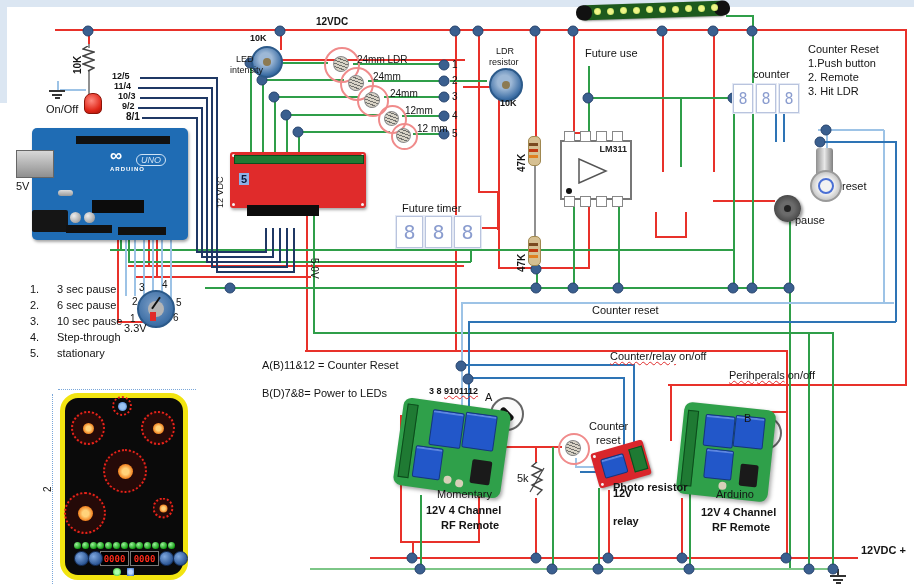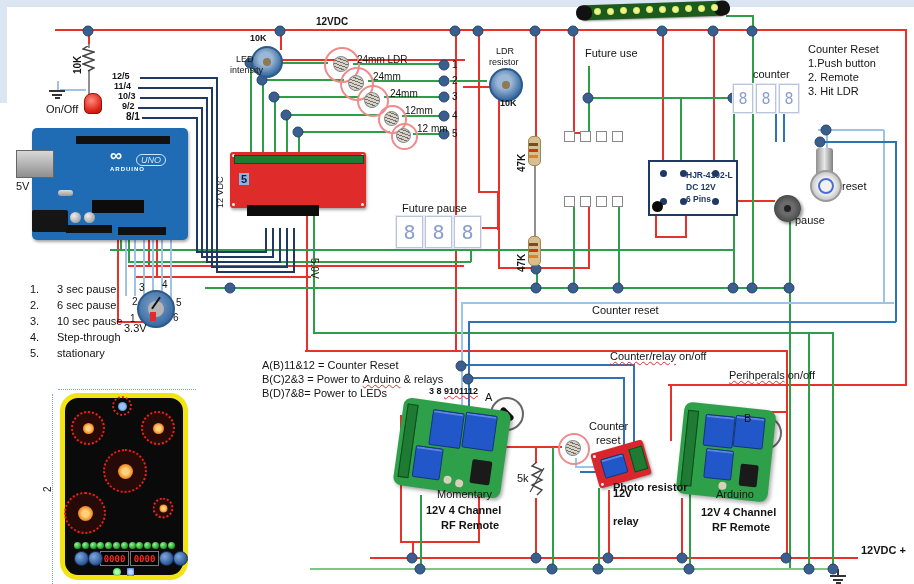--- a/index.html
+++ b/index.html
@@ -137,21 +137,21 @@
       <span style="color:#0a1a3a;background:#8fb2e6;font-weight:bold;font-size:11px;padding:0 2px;">1</span>
     </div>
   <div class="relayblue" style="left:316px;top:164px;width:14px;height:28px;"></div>
   <div class="relayblue" style="left:332px;top:164px;width:14px;height:28px;"></div>
   <div class="relayblue" style="left:348px;top:164px;width:14px;height:28px;"></div>
   <div class="term" style="left:234px;top:155px;width:128px;height:7px;"></div>
   <div class="comp" style="left:247px;top:205px;width:72px;height:11px;background:#0d0d0d;"></div>
   <span class="lbl v90" style="left:215px;top:208px;font-size:9px;">12 VDC</span>
   <span class="lbl v90cw" style="left:320px;top:258px;font-size:10px;">5.0V</span>
 
-  <span class="lbl" style="left:402px;top:202px;">Future pause</span>
+  <span class="lbl" style="left:402px;top:202px;">Future timer</span>
   <div class="seg" style="left:396px;top:216px;width:25px;height:30px;">
       <span style="font-size:20px;">8</span>
     </div>
   <div class="seg" style="left:425px;top:216px;width:25px;height:30px;">
       <span style="font-size:20px;">8</span>
     </div>
   <div class="seg" style="left:454px;top:216px;width:25px;height:30px;">
       <span style="font-size:20px;">8</span>
     </div>
 
@@ -163,41 +163,36 @@
     <i style="position:absolute;left:0;top:18px;width:9px;height:3px;background:#e08020;"></i>
   </div>
   <span class="lbl b v90" style="left:516px;top:172px;font-size:10px;">47K</span>
   <div class="comp" style="left:528px;top:236px;width:11px;height:28px;background:#d6c092;border:1px solid #a08850;border-radius:5px;">
     <i style="position:absolute;left:0;top:6px;width:9px;height:3px;background:#7a4a20;"></i>
     <i style="position:absolute;left:0;top:12px;width:9px;height:3px;background:#c23a12;"></i>
     <i style="position:absolute;left:0;top:18px;width:9px;height:3px;background:#e08020;"></i>
   </div>
   <span class="lbl b v90" style="left:516px;top:272px;font-size:10px;">47K</span>
 
+  <div class="comp" style="left:560px;top:140px;width:68px;height:56px;background:#fff;border:2px solid #777;">
+    <span style="position:absolute;right:3px;top:2px;font-size:9px;font-weight:bold;color:#222;">LM311</span>
+    <svg width="30" height="26" viewBox="0 0 30 26" style="position:absolute;left:16px;top:16px;">
+        <polygon points="1,1 1,25 28,13" fill="none" stroke="#555" stroke-width="1.5"></polygon>
+      </svg>
+    <i style="position:absolute;left:4px;bottom:4px;width:6px;height:6px;border-radius:50%;background:#111;"></i>
+  </div>
   <div class="comp" style="left:564px;top:131px;width:9px;height:9px;border:1px solid #888;background:#fff;"></div>
   <div class="comp" style="left:580px;top:131px;width:9px;height:9px;border:1px solid #888;background:#fff;"></div>
   <div class="comp" style="left:596px;top:131px;width:9px;height:9px;border:1px solid #888;background:#fff;"></div>
   <div class="comp" style="left:612px;top:131px;width:9px;height:9px;border:1px solid #888;background:#fff;"></div>
   <div class="comp" style="left:564px;top:196px;width:9px;height:9px;border:1px solid #888;background:#fff;"></div>
   <div class="comp" style="left:580px;top:196px;width:9px;height:9px;border:1px solid #888;background:#fff;"></div>
   <div class="comp" style="left:596px;top:196px;width:9px;height:9px;border:1px solid #888;background:#fff;"></div>
   <div class="comp" style="left:612px;top:196px;width:9px;height:9px;border:1px solid #888;background:#fff;"></div>
 
-  <div class="comp" style="left:648px;top:160px;width:86px;height:52px;background:#fff;border:2px solid #1f3864;">
-    <i style="position:absolute;left:10px;top:8px;width:7px;height:7px;border-radius:50%;background:#1f3864;"></i>
-    <i style="position:absolute;left:30px;top:8px;width:7px;height:7px;border-radius:50%;background:#1f3864;"></i>
-    <i style="position:absolute;left:62px;top:8px;width:7px;height:7px;border-radius:50%;background:#1f3864;"></i>
-    <i style="position:absolute;left:10px;top:36px;width:7px;height:7px;border-radius:50%;background:#1f3864;"></i>
-    <i style="position:absolute;left:30px;top:36px;width:7px;height:7px;border-radius:50%;background:#1f3864;"></i>
-    <i style="position:absolute;left:62px;top:36px;width:7px;height:7px;border-radius:50%;background:#1f3864;"></i>
-    <i style="position:absolute;left:2px;bottom:2px;width:11px;height:11px;border-radius:50%;background:#0a0a0a;"></i>
-    <span style="position:absolute;left:36px;top:8px;font-size:8.5px;font-weight:bold;color:#1f3864;white-space:nowrap;">HJR-4102-L</span>
-    <span style="position:absolute;left:36px;top:20px;font-size:8.5px;font-weight:bold;color:#1f3864;">DC 12V</span>
-    <span style="position:absolute;left:36px;top:32px;font-size:8.5px;font-weight:bold;color:#1f3864;">6 Pins</span>
-  </div>
 
   <span class="lbl" style="left:753px;top:68px;">counter</span>
   <div class="seg" style="left:733px;top:84px;width:18px;height:27px;">
       <span style="font-size:15px;">8</span>
     </div>
   <div class="seg" style="left:756px;top:84px;width:18px;height:27px;">
       <span style="font-size:15px;">8</span>
     </div>
   <div class="seg" style="left:779px;top:84px;width:18px;height:27px;">
       <span style="font-size:15px;">8</span>
@@ -237,21 +232,20 @@
   <span class="lbl" style="left:130px;top:313px;font-size:10px;">1</span>
   <span class="lbl" style="left:132px;top:296px;font-size:10px;">2</span>
   <span class="lbl" style="left:139px;top:282px;font-size:10px;">3</span>
   <span class="lbl" style="left:162px;top:279px;font-size:10px;">4</span>
   <span class="lbl" style="left:176px;top:297px;font-size:10px;">5</span>
   <span class="lbl" style="left:173px;top:312px;font-size:10px;">6</span>
   <span class="lbl" style="left:124px;top:322px;">3.3V</span>
   <div class="comp" style="left:150px;top:312px;width:6px;height:9px;background:#e02b2b;"></div>
 
   <span class="lbl" style="left:262px;top:359px;">A(B)11&amp;12 = Counter Reset</span>
-  <span class="lbl" style="left:262px;top:373px;"><span>B(C)2&amp;3 = Power to </span><span class="sq">Arduino</span><span> &amp; relays</span></span>
   <span class="lbl" style="left:262px;top:387px;">B(D)7&amp;8= Power to LEDs</span>
 
   <span class="lbl" style="left:592px;top:304px;">Counter reset</span>
   <span class="lbl" style="left:610px;top:350px;"><span class="sq">Counter/relay</span><span> on/off</span></span>
   <span class="lbl" style="left:729px;top:369px;"><span class="sq">Perihperals</span><span> on/off</span></span>
 
   <span class="lbl b" style="left:429px;top:386px;font-size:9px;"><span>3 8 </span><span class="sq">9101112</span></span>
   <span class="lbl" style="left:485px;top:391px;">A</span>
   <div class="fob" style="left:490px;top:397px;">
       <i></i>

